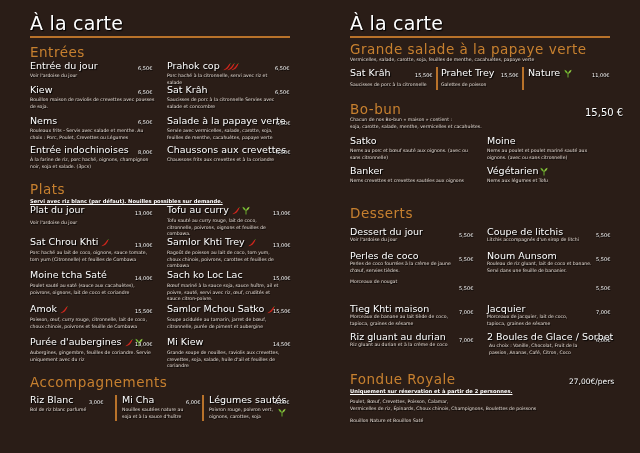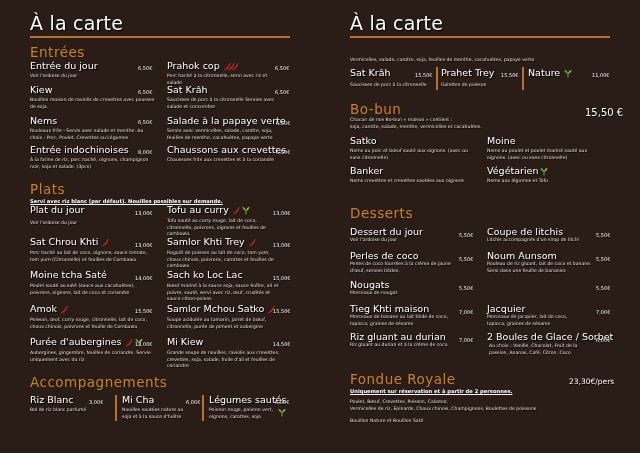--- a/index.html
+++ b/index.html
@@ -239,20 +239,21 @@
   <div class="price" style="left:275px;top:399px">6,00€</div>
   <svg class="leaf" style="position:absolute;left:278px;top:408px;margin:0">
       <use href="#leaf"></use>
     </svg>
 </div>
 
 <div class="page right">
   <div class="title">À la carte</div>
   <div class="rule"></div>
 
+  <div class="section-title" style="top:41px">Grande salade à la papaye verte</div>
   <div class="item" style="left:30px;top:57px;width:240px">
     <div class="desc" style="margin-top:0">Vermicelles, salade, carotte, soja, feuilles de menthe, cacahuètes, papaye verte</div>
   </div>
 
   <div class="item" style="left:30px;top:67px;width:85px">
     <div class="name">Sat Krâh</div>
     <div class="desc" style="margin-top:4px">Saucisses de porc à la citronnelle</div>
   </div>
   <div class="price" style="left:95px;top:72px">15,50€</div>
   <div class="vbar" style="left:116px;top:67px;height:23px"></div>
@@ -317,21 +318,20 @@
   </div>
   <div class="price" style="left:139px;top:256px">5,50€</div>
 
   <div class="item" style="left:167px;top:250px;width:105px">
     <div class="name">Noum Aunsom</div>
     <div class="desc" style="margin-top:0">Rouleau de riz gluant, lait de coco et banane. Servi dans une feuille de bananier.</div>
   </div>
   <div class="price" style="left:276px;top:256px">5,50€</div>
 
   <div class="item" style="left:30px;top:279px;width:125px">
-    <div class="name">Nougats</div>
     <div class="desc" style="margin-top:0">Morceaux de nougat</div>
   </div>
   <div class="price" style="left:139px;top:285px">5,50€</div>
 
   <div class="price" style="left:276px;top:285px">5,50€</div>
 
   <div class="item" style="left:30px;top:303px;width:100px">
     <div class="name">Tieg Khti maison</div>
     <div class="desc" style="margin-top:0">Morceaux de banane au lait tiède de coco, tapioca, graines de sésame</div>
   </div>
@@ -349,20 +349,20 @@
   </div>
   <div class="price" style="left:139px;top:337px">7,00€</div>
 
   <div class="item" style="left:167px;top:331px;width:110px">
     <div class="name">2 Boules de Glace / Sorbet</div>
     <div class="desc" style="margin-top:1px;padding-left:2px">Au choix : Vanille, Chocolat, Fruit de la passion, Ananas, Café, Citron, Coco</div>
   </div>
   <div class="price" style="left:276px;top:337px">6,00€</div>
 
   <div class="section-title" style="top:371px">Fondue Royale</div>
-  <div class="price" style="left:249px;top:377px;font-size:7.5px">23,30€/pers</div>
+  <div class="price" style="left:249px;top:377px;font-size:7.5px">27,00€/pers</div>
   <div class="note" style="top:388px">Uniquement sur réservation et à partir de 2 personnes.</div>
   <div class="item" style="left:30px;top:399px;width:245px">
     <div class="desc" style="margin-top:0">Poulet, Bœuf, Crevettes, Poisson, Calamar,</div>
     <div class="desc" style="margin-top:0">Vermicelles de riz, Épinards, Choux chinois, Champignons, Boulettes de poissons</div>
     <div class="desc" style="margin-top:6px">Bouillon Nature et Bouillon Saté</div>
   </div>
 </div>
 
 </body></html>

